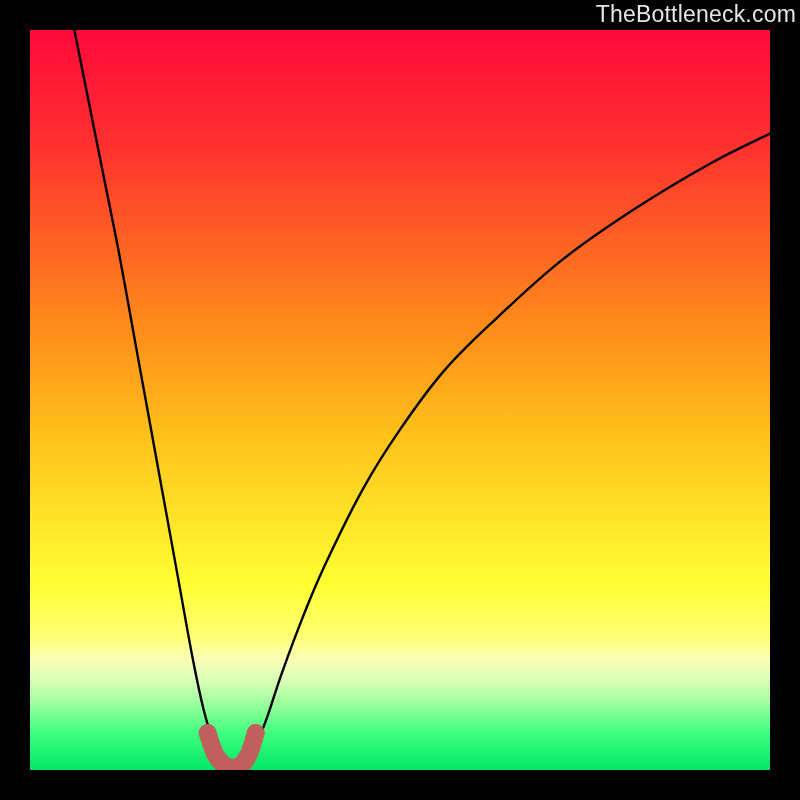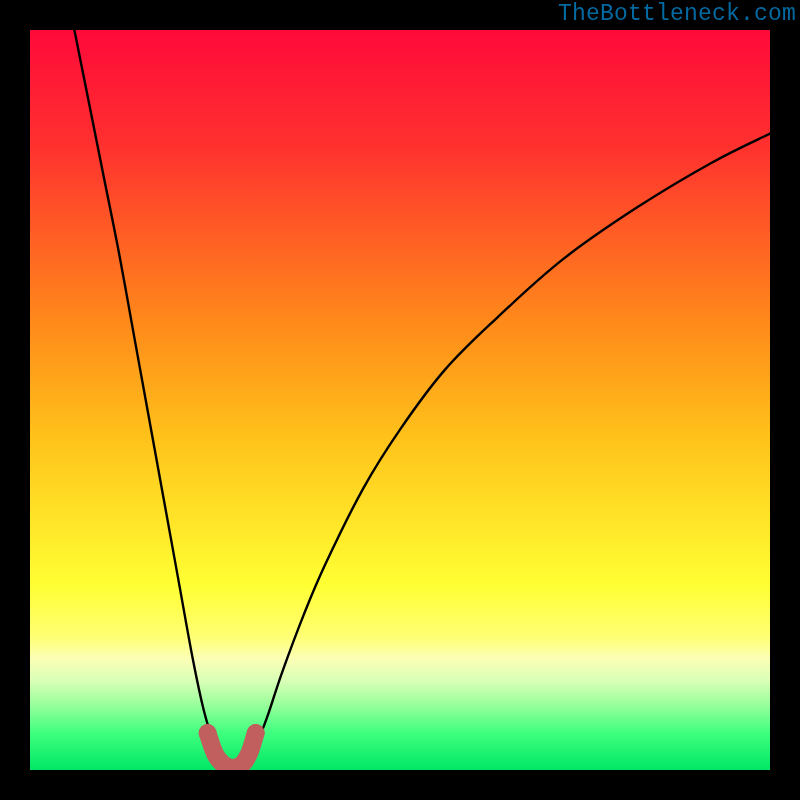--- a/index.html
+++ b/index.html
@@ -23,25 +23,25 @@
     position: absolute;
     left: 0;
     top: 0;
     width: 740px;
     height: 740px;
   }
   .watermark {
     position: absolute;
     right: 4px;
     top: 1px;
-    color: #0369a1;
+    color: #e5e5e5;
     font-size: 23px;
     font-weight: 500;
     letter-spacing: 0.2px;
-    font-family: Liberation Mono, monospace;
+    font-family: Liberation Sans, sans-serif;
     user-select: none;
   }
 </style>
 </head>
 <body>
 
 <div class="frame">
   <svg class="plot-area" viewBox="0 0 740 740" preserveAspectRatio="none">
     <defs>
       <linearGradient id="bg-grad" x1="0" y1="0" x2="0" y2="1">

